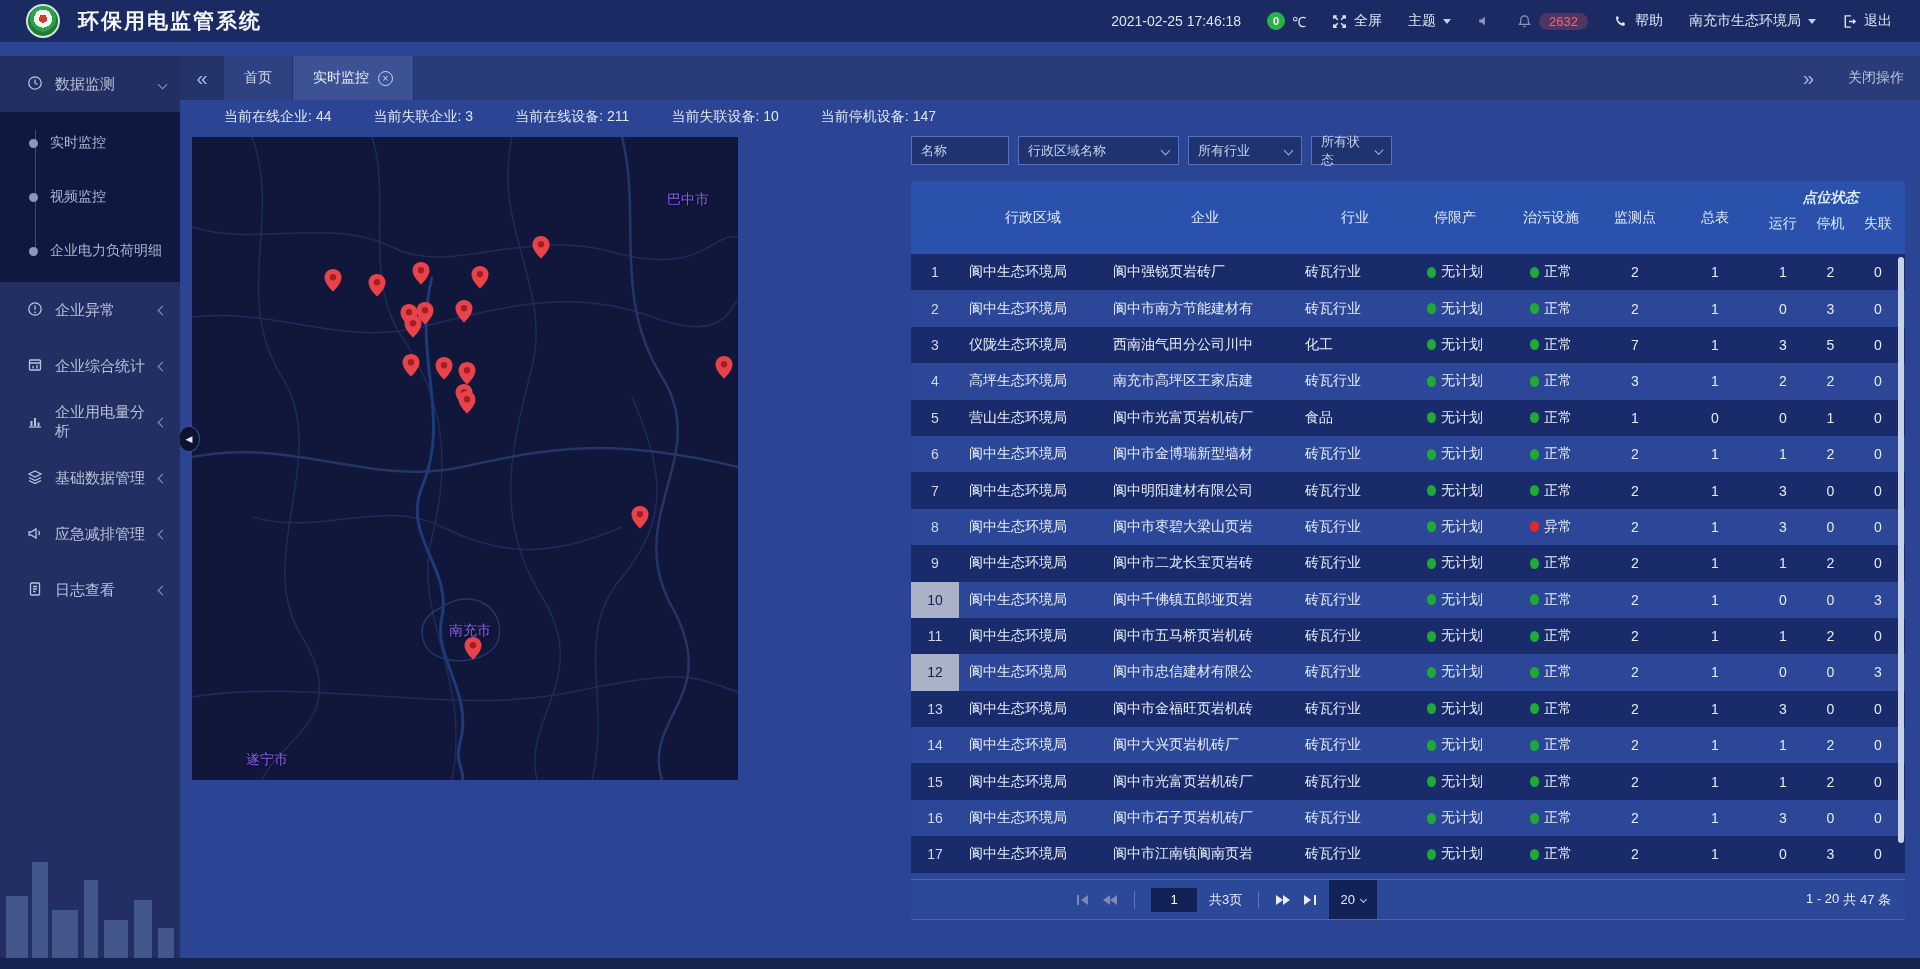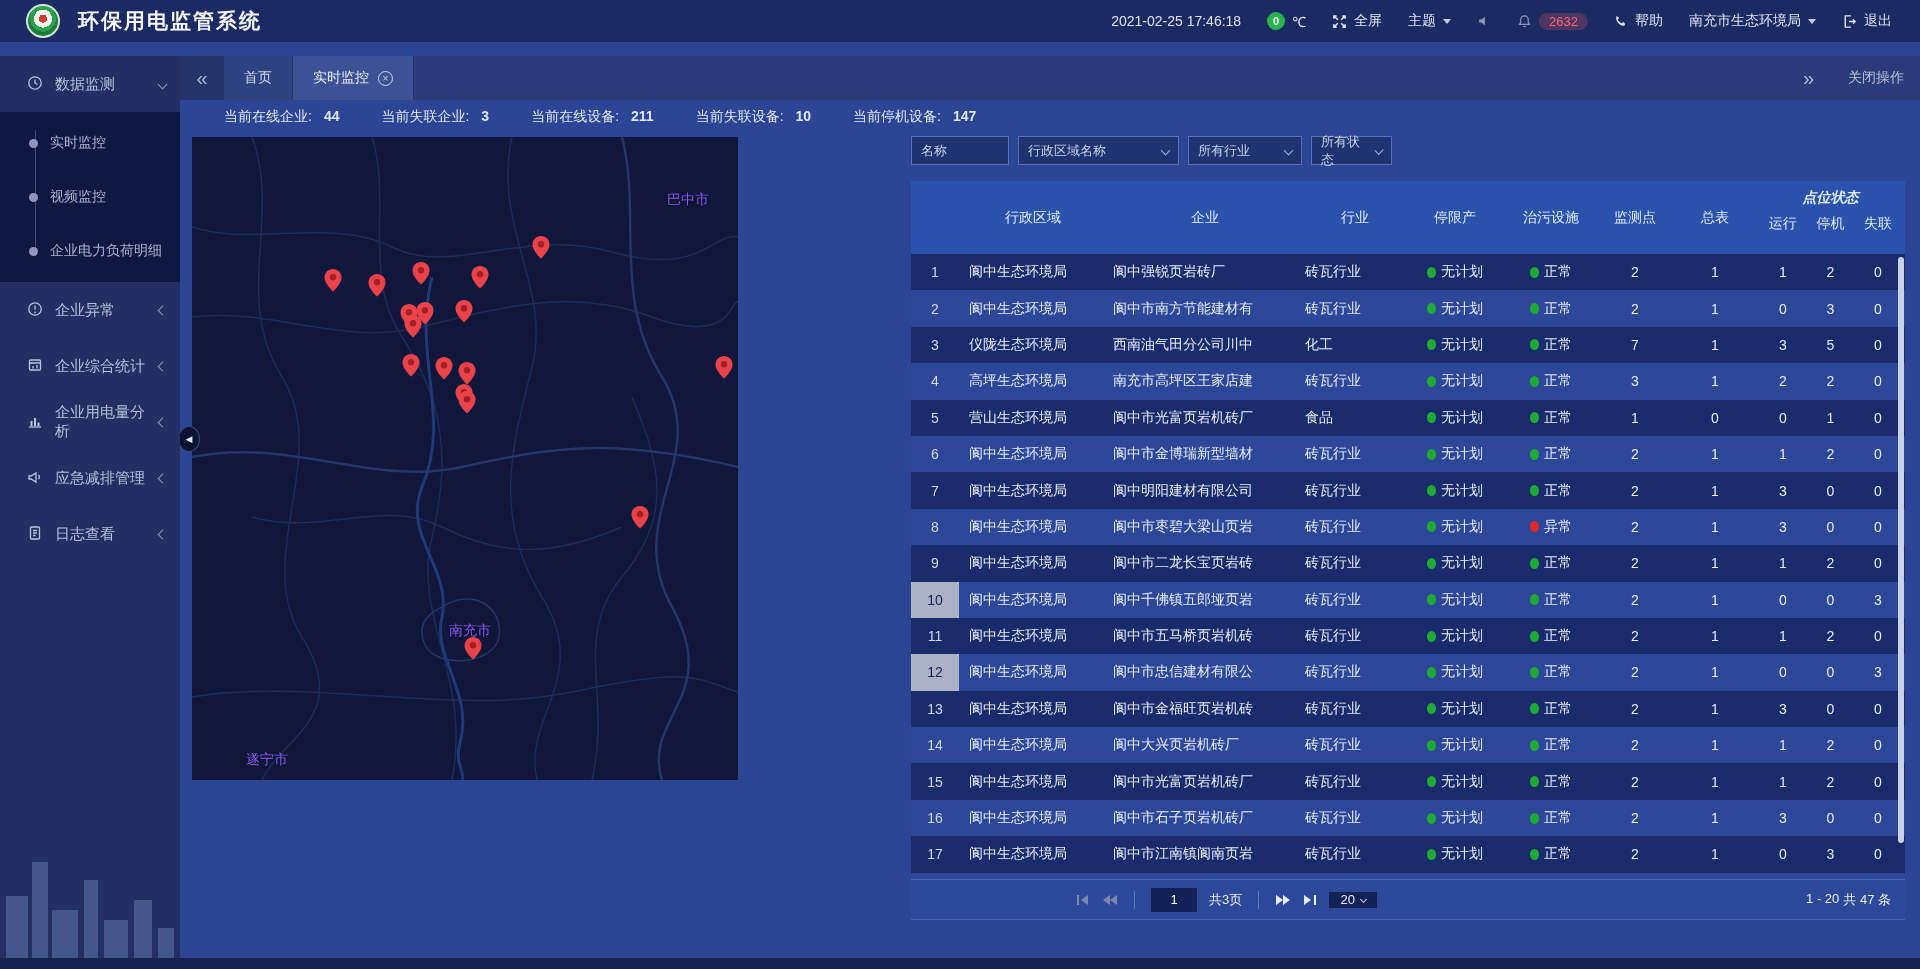--- a/index.html
+++ b/index.html
@@ -56,21 +56,21 @@
     font-size:10px; line-height:13px; text-align:center; color:#cfd6ea; }
   .tabright { margin-left:auto; display:flex; align-items:center; gap:34px; padding-right:16px;
     color:#b9c2da; font-size:14px; }
   .fwd { font-size:20px; color:#aeb8d6; cursor:pointer; }
 
   
   .content { position:absolute; left:180px; top:100px; width:1740px; height:858px;
     background:#2b4494; }
   .stats { position:absolute; left:44px; top:8px; display:flex; gap:42px;
     color:#dfe6f5; font-size:14px; }
-  .stat b { font-weight:bold; margin-left:12px; }
+  .stat b { font-weight:normal; margin-left:4px; }
 
   
   .map { position:absolute; left:12px; top:37px; width:546px; height:643px;
     background:#10173a; overflow:hidden; }
   .map svg.roads { position:absolute; left:0; top:0; }
   .city { position:absolute; color:#8b5cf6; font-size:14px; transform:translate(-50%,-50%);
     text-shadow:0 1px 2px rgba(0,0,0,.6); white-space:nowrap; }
   .pin { position:absolute; width:18px; height:23px; transform:translate(-50%,-100%); }
   .collapse-btn { position:absolute; left:-2px; top:326px; width:22px; height:26px;
     background:#0c1331; border:1px solid #3a4a80; border-radius:50%;
@@ -114,21 +114,21 @@
     background:#c7d1e8; border-radius:3px; cursor:grab; }
 
   .pager { position:absolute; left:731px; top:779px; width:994px; height:41px;
     background:#2c4899; border-top:1px solid #4a66b3; border-bottom:1px solid #4a66b3;
     display:flex; align-items:center; color:#e8ecf8; font-size:13px; }
   .pgroup { position:absolute; left:165px; display:flex; align-items:center; gap:12px; }
   .pbtn { display:flex; align-items:center; cursor:pointer; }
   .psep { width:1px; height:18px; background:#5e73b4; margin:0 4px; }
   .pinput { width:46px; height:24px; background:#122257; border:none; color:#fff;
     text-align:center; font-size:13px; font-family:inherit; }
-  .psize { width:48px; height:16px; background:#122257; display:flex; align-items:center;
+  .psize { width:48px; height:39px; background:#122257; display:flex; align-items:center;
     justify-content:center; gap:6px; cursor:pointer; }
   .psize .chev { border-color:#c5cde4; width:5px; height:5px; }
   .prange { position:absolute; right:14px; display:flex; gap:4px; }
 
   .bottomstrip { position:absolute; left:0; bottom:0; width:1920px; height:11px; background:#17234f; z-index:40; }
 </style>
 </head>
 <body>
 
 <div class="header">
@@ -229,20 +229,29 @@
             <path d="M2 14h12"></path>
             <rect x="3.5" y="8" width="2" height="5" fill="#b9c3de" stroke="none"></rect>
             <rect x="7" y="5" width="2" height="8" fill="#b9c3de" stroke="none"></rect>
             <rect x="10.5" y="9.5" width="2" height="3.5" fill="#b9c3de" stroke="none"></rect>
           </svg></span>
         <span class="lbl">企业用电量分析</span>
         <span class="chev left"></span>
       </div>
       <div class="side-item">
         <span><svg width="16" height="16" viewBox="0 0 16 16" fill="none" stroke="#b9c3de" stroke-width="1.3">
+            <path d="M8 2l6 3-6 3-6-3z"></path>
+            <path d="M2 8.5l6 3 6-3"></path>
+            <path d="M2 11.5l6 3 6-3"></path>
+          </svg></span>
+        <span class="lbl">基础数据管理</span>
+        <span class="chev left"></span>
+      </div>
+      <div class="side-item">
+        <span><svg width="16" height="16" viewBox="0 0 16 16" fill="none" stroke="#b9c3de" stroke-width="1.3">
             <path d="M2 7v3h2l5 3V4L4 7z"></path>
             <path d="M11.5 6c1.2 1 1.2 3 0 4"></path>
           </svg></span>
         <span class="lbl">应急减排管理</span>
         <span class="chev left"></span>
       </div>
       <div class="side-item">
         <span><svg width="16" height="16" viewBox="0 0 16 16" fill="none" stroke="#b9c3de" stroke-width="1.3">
             <rect x="3.5" y="2" width="9" height="12" rx="1"></rect>
             <path d="M6 5.5h4M6 8h4M6 10.5h2.5"></path>

